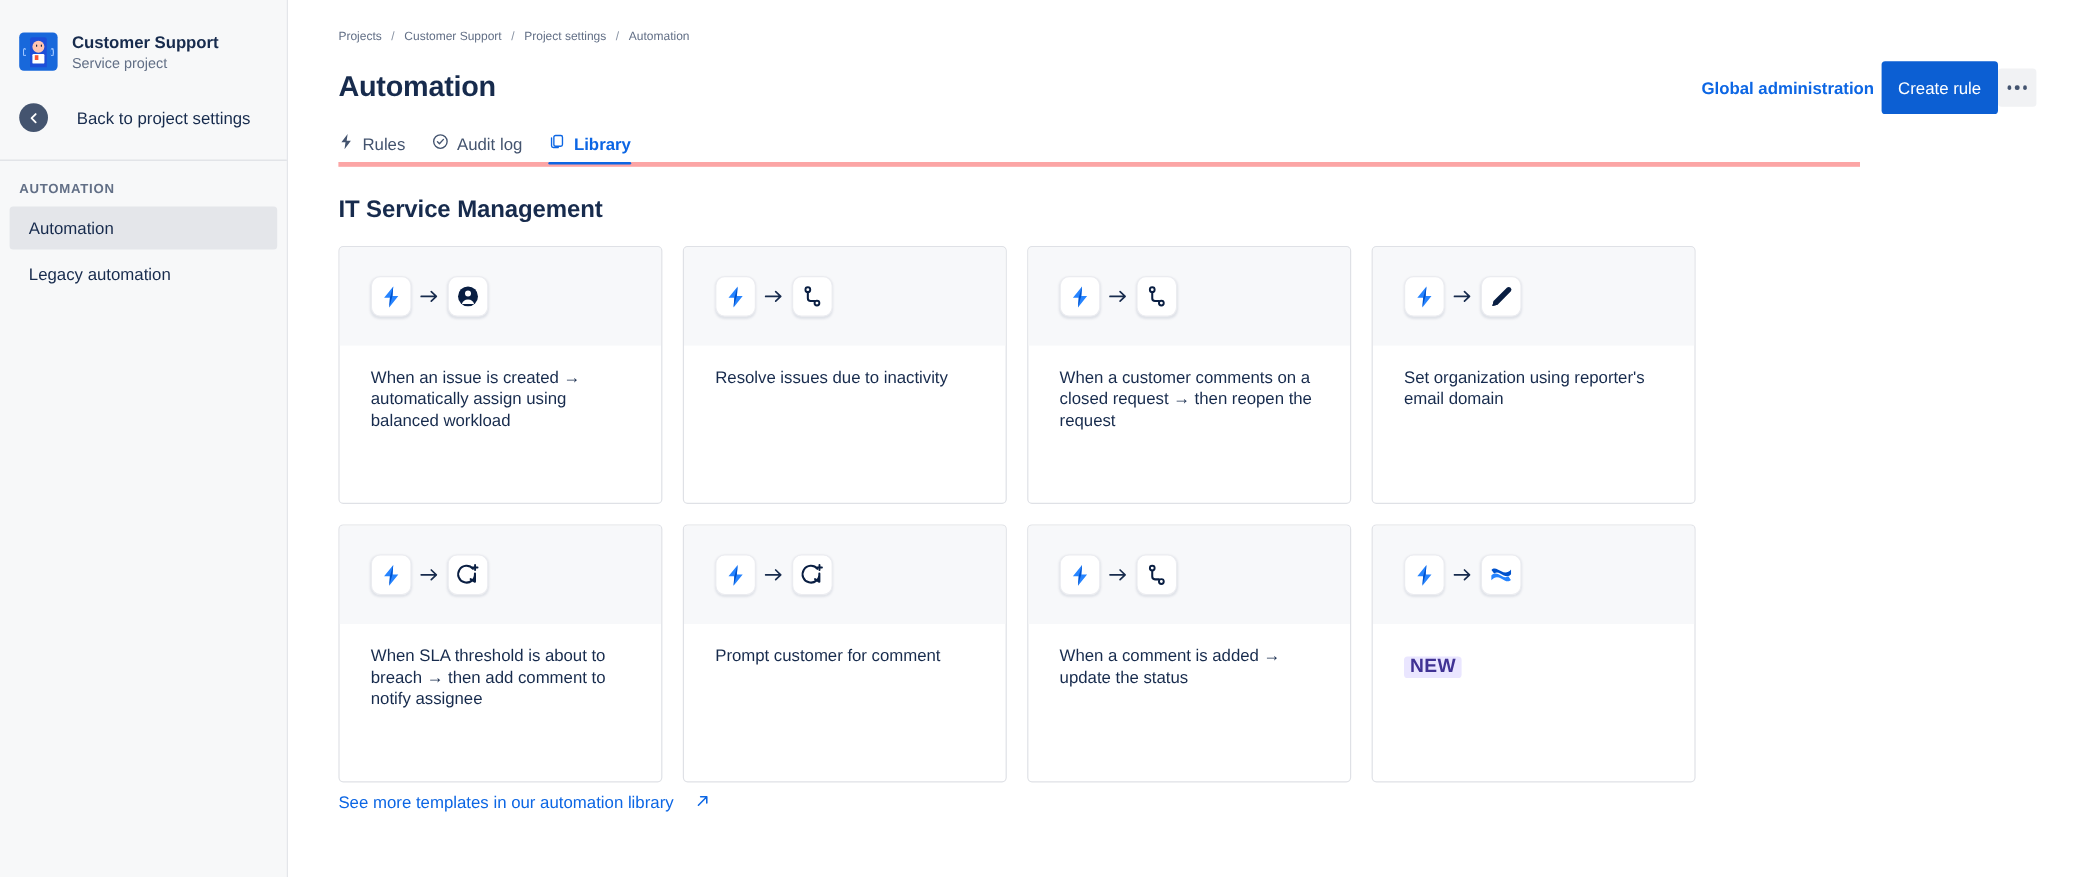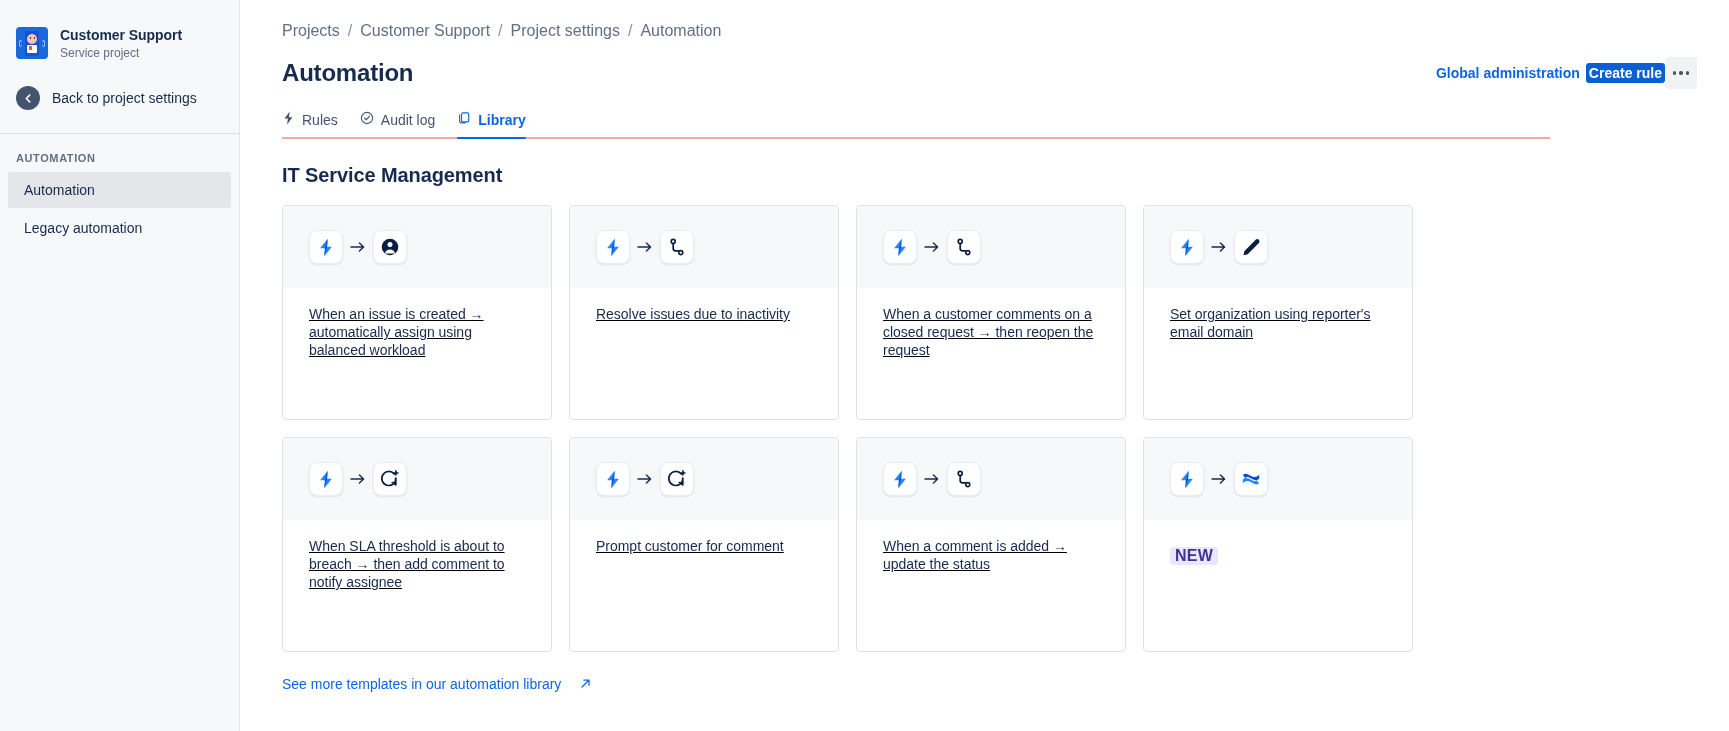--- a/index.html
+++ b/index.html
@@ -104,21 +104,21 @@
   }
   .project-type {
     font-size: 12px;
     color: #626f86;
     line-height: 16px;
   }
 
   .back-link {
     display: flex;
     align-items: center;
-    gap: 12px;
+    gap: 24px;
     padding: 0 16px;
     height: 40px;
     margin-top: 14px;
     cursor: pointer;
   }
   .back-circle {
     width: 24px; height: 24px;
     border-radius: 50%;
     background: #44546f;
     display: flex;
@@ -176,21 +176,21 @@
   }
 
   .content-wrap {
     padding: 22px 0 0 42px;
   }
 
   .breadcrumb {
     display: flex;
     align-items: center;
     gap: 0px;
-    font-size: 16px;
+    font-size: 10px;
     line-height: 16px;
     height: 18px;
   }
   .bc-item {
     color: #626f86;
     cursor: pointer;
     white-space: nowrap;
   }
   .bc-item.current { color: #626f86; cursor: default; }
   .bc-sep {
@@ -222,25 +222,25 @@
     font-weight: 600;
     color: #0c66e4;
     cursor: pointer;
     line-height: 20px;
     padding-right: 6px;
   }
   .create-rule-btn {
     background: #0c5fd3;
     color: #ffffff;
     font-size: 14px;
-    font-weight: 700;
+    font-weight: 400;
     border: none;
     border-radius: 3px;
-    height: 20px;
-    padding: 0 3px;
+    height: 44px;
+    padding: 0 14px;
     cursor: pointer;
     font-family: "Liberation Sans", sans-serif;
     line-height: 20px;
   }
   .more-btn {
     width: 32px; height: 32px;
     border-radius: 3px;
     background: #f1f2f4;
     border: none;
     display: flex;
@@ -252,23 +252,24 @@
   .more-btn span {
     width: 3.5px; height: 3.5px;
     border-radius: 50%;
     background: #44546f;
     display: block;
   }
 
   
   .tabs {
     display: flex;
+    align-items: flex-end;
     gap: 22px;
     margin-top: 16px;
-    border-bottom: 2px solid #fca5a5;
+    border-bottom: 4px solid #fca5a5;
     width: 1268px;
     height: 30px;
   }
   .tab {
     display: flex;
     align-items: center;
     gap: 7px;
     font-size: 14px;
     font-weight: 500;
     color: #44546f;
@@ -338,21 +339,20 @@
   .arrow-sep {
     width: 30px;
     display: flex;
     align-items: center;
     justify-content: center;
     color: #172b4d;
   }
   .tpl-card-body {
     flex: 1;
     padding: 17px 22px 0 26px;
-    text-decoration: underline;
   }
   .tpl-desc {
     font-size: 14px;
     color: #172b4d;
     line-height: 18px;
     letter-spacing: -0.02px;
   }
   .new-badge {
     display: inline-block;
     margin-top: 10px;
@@ -360,21 +360,21 @@
     color: #403294;
     font-size: 16px;
     font-weight: 700;
     letter-spacing: 0.3px;
     padding: 2px 5px 2px 5px;
     border-radius: 3px;
     line-height: 14px;
   }
 
   .see-more {
-    margin-top: 22px;
+    margin-top: 6px;
     font-size: 14px;
     color: #0c66e4;
     cursor: pointer;
     display: inline-flex;
     align-items: flex-end;
     gap: 19px;
     line-height: 20px;
   }
 </style>
 </head>

